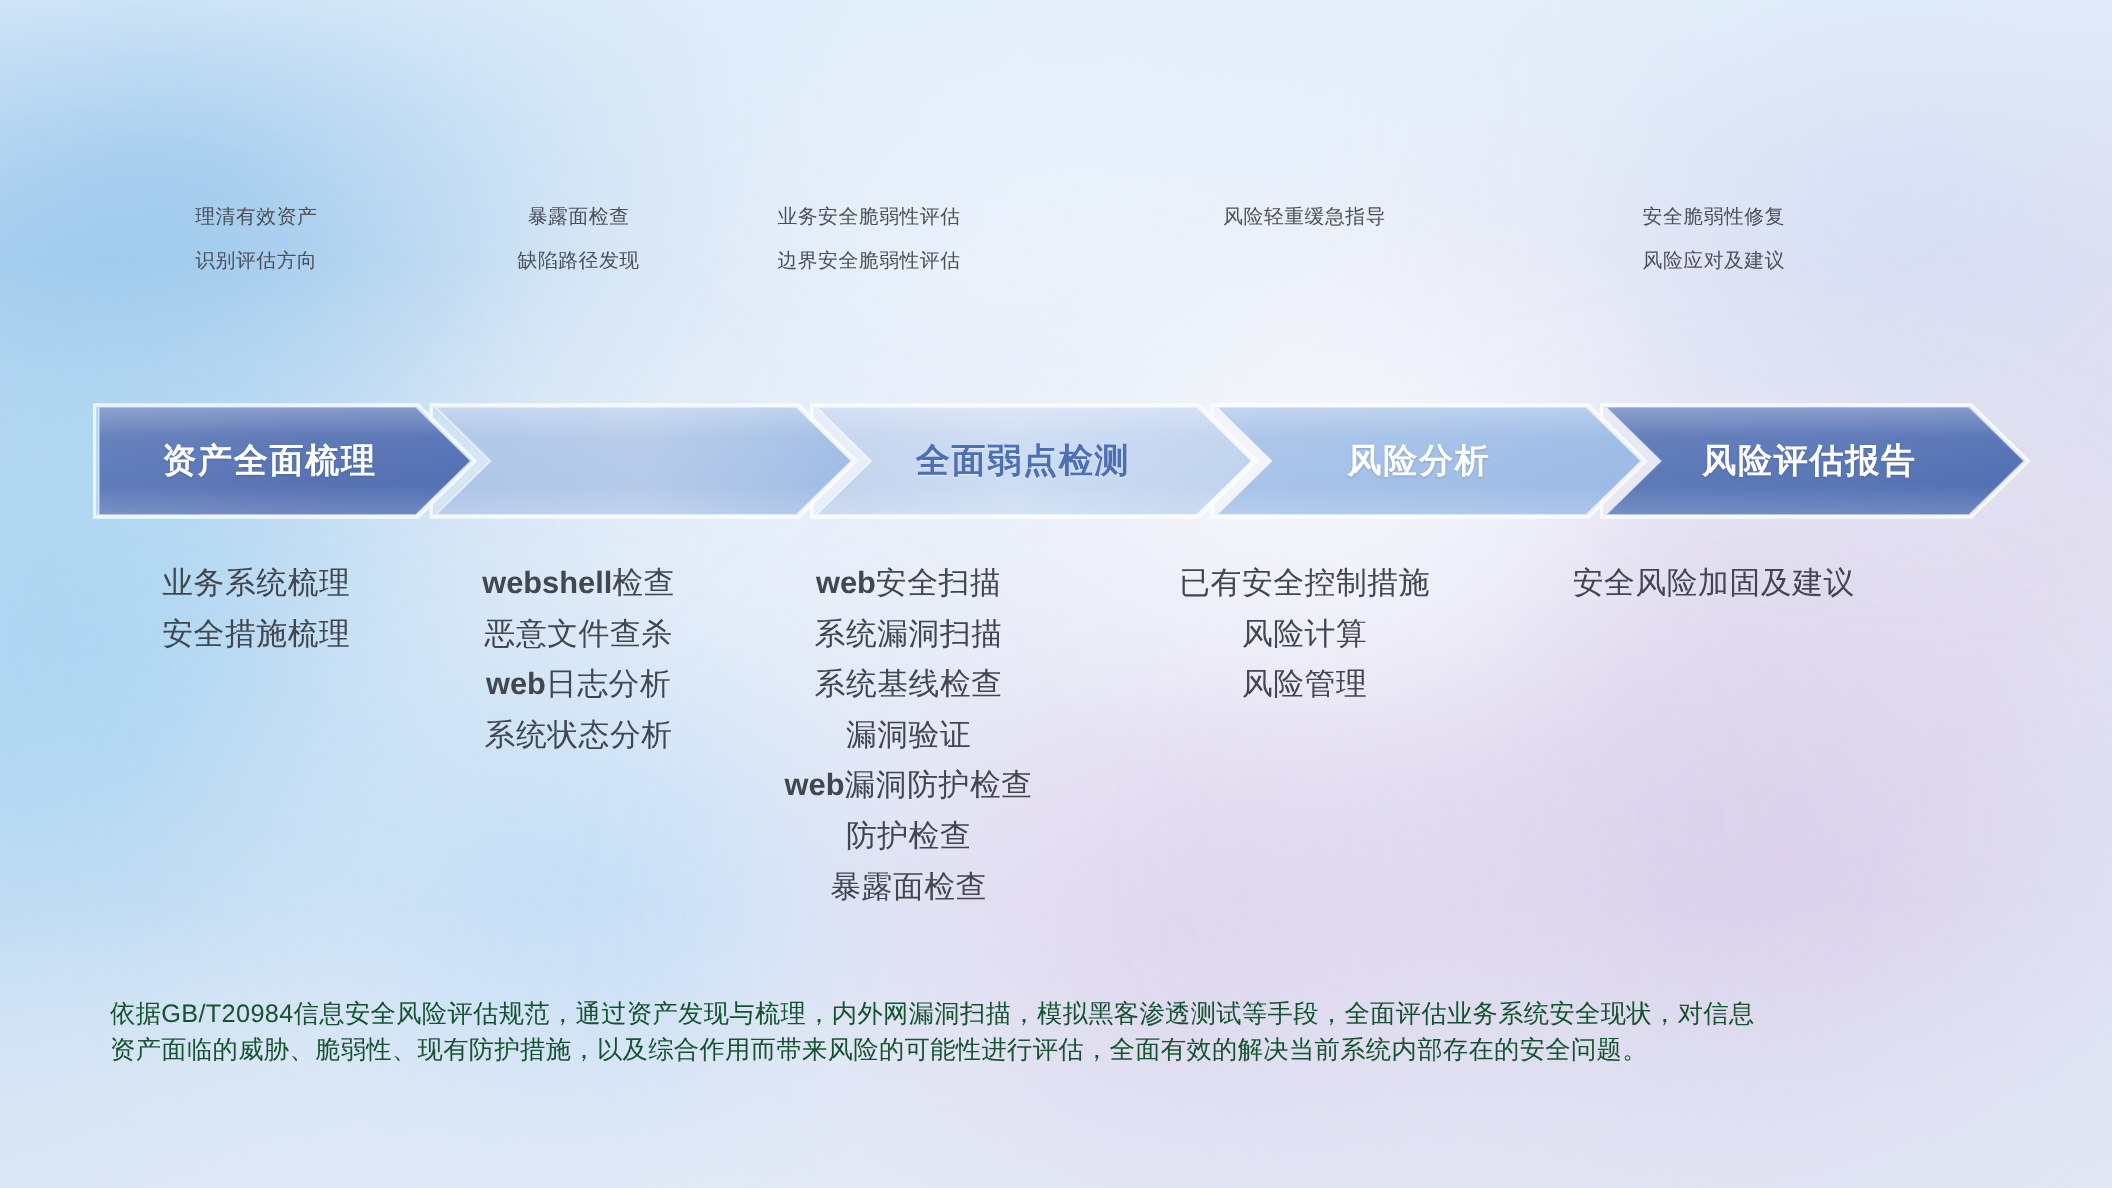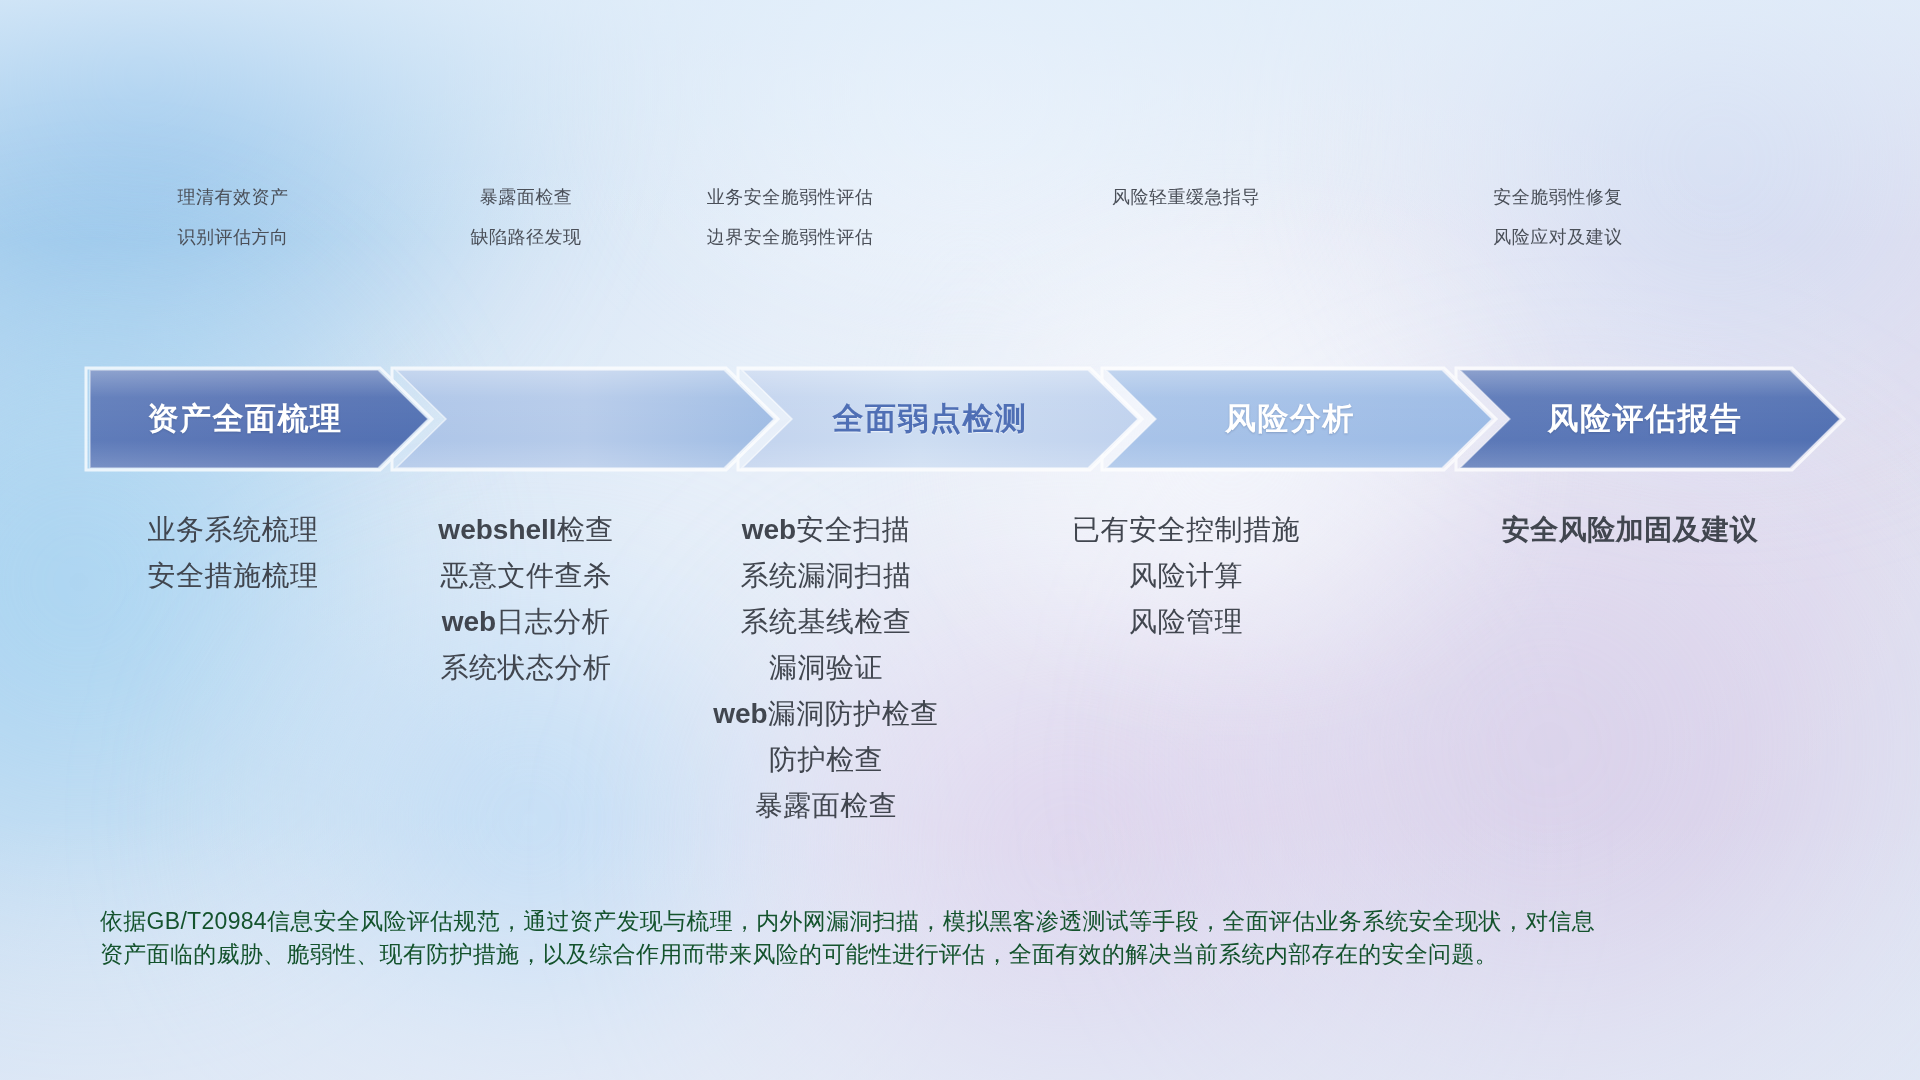--- a/index.html
+++ b/index.html
@@ -219,21 +219,21 @@
       <div class="li"><b>webshell</b>检查</div>
       <div class="li">恶意文件查杀</div>
       <div class="li"><b>web</b>日志分析</div>
       <div class="li">系统状态分析</div>
     </div>
   <div class="col botlist" style="left:1026px;width:320px;">
       <div class="li">已有安全控制措施</div>
       <div class="li">风险计算</div>
       <div class="li">风险管理</div>
     </div>
-  <div class="col botlist" style="left:1460px;width:340px;font-weight:bold;">
+  <div class="col botlist" style="left:1388px;width:340px;">
       <div class="li">安全风险加固及建议</div>
     </div>
 
   <div id="footer">
     <div>依据GB/T20984信息安全风险评估规范，通过资产发现与梳理，内外网漏洞扫描，模拟黑客渗透测试等手段，全面评估业务系统安全现状，对信息</div>
     <div>资产面临的威胁、脆弱性、现有防护措施，以及综合作用而带来风险的可能性进行评估，全面有效的解决当前系统内部存在的安全问题。</div>
   </div>
 
 </div>
 

